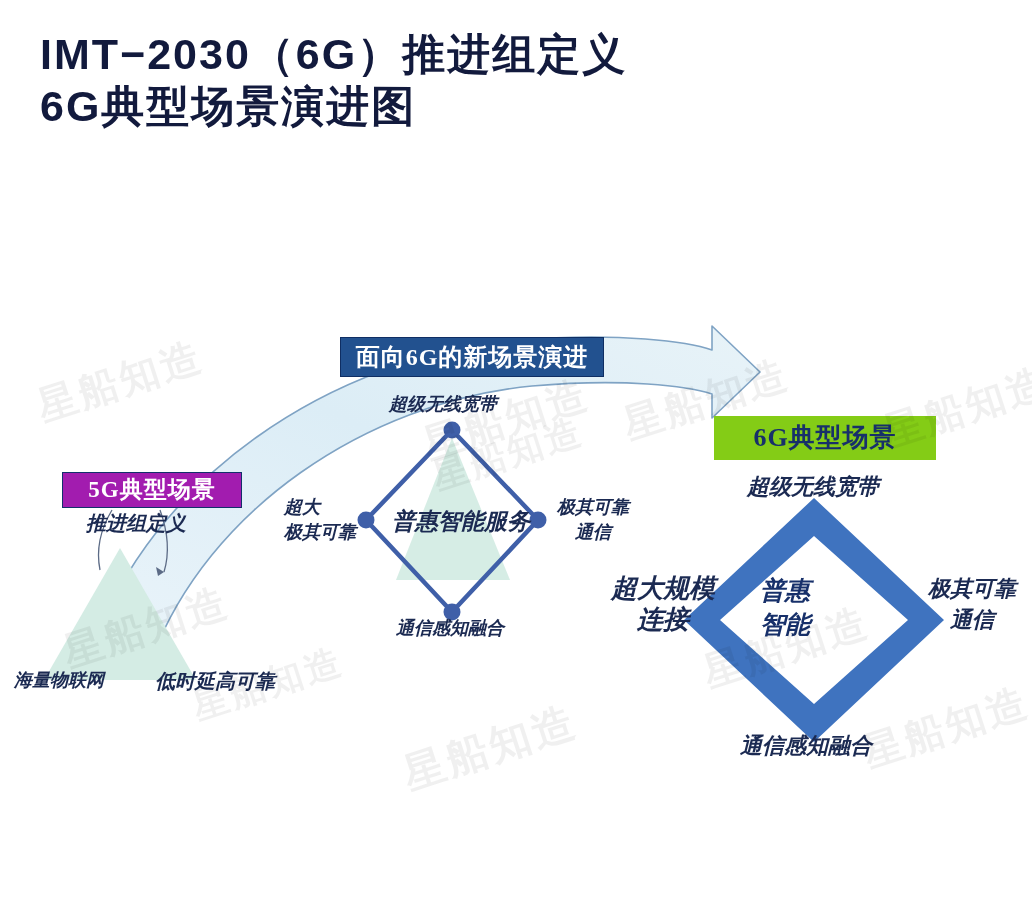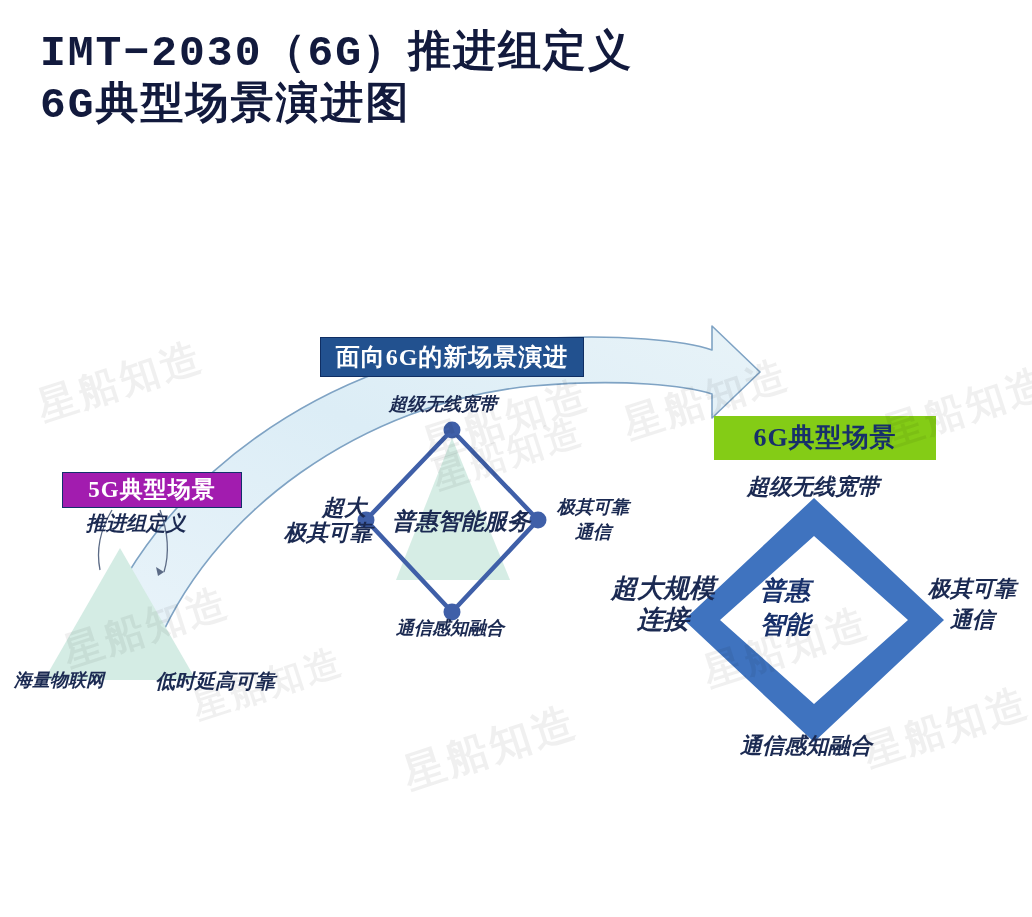--- a/index.html
+++ b/index.html
@@ -17,21 +17,21 @@
   }
 
   
   #title-block {
     position: absolute;
     left: 40px;
     top: 28px;
     width: 900px;
   }
   #title-block .tline {
-    font-family: Liberation Mono, monospace;
+    font-family: Liberation Sans, sans-serif;
     font-weight: bold;
     font-size: 43px;
     line-height: 52px;
     letter-spacing: 2px;
     color: #121a3d;
     white-space: nowrap;
   }
 
   
   #diagram {
@@ -68,21 +68,21 @@
   }
   #badge-5g {
     left: 62px; top: 292px;
     width: 178px; height: 34px; line-height: 34px;
     background: #a21caf;
     border: 1px solid #12306b;
     color: #ffffff;
     font-size: 23px;
   }
   #badge-evo {
-    left: 320px; top: 157px;
+    left: 340px; top: 157px;
     width: 262px; height: 38px; line-height: 38px;
     background: #22518f;
     border: 1px solid #0f2e63;
     color: #ffffff;
     font-size: 24px;
   }
   #badge-6g {
     left: 714px; top: 236px;
     width: 222px; height: 44px; line-height: 44px;
     background: #84cc16;
@@ -90,21 +90,21 @@
     font-size: 26px;
   }
 
   
   #t5-top    { left: 86px;  top: 330px; font-size: 20px; }
   #t5-bl     { left: 14px;  top: 488px; font-size: 18px; }
   #t5-br     { left: 155px; top: 488px; font-size: 20px; }
 
   
   #m-top     { left: 389px; top: 212px; font-size: 18px; }
-  #m-left    { left: 284px; top: 315px; font-size: 22px; line-height: 25px; text-align: right; width: 82px;}
+  #m-left    { left: 284px; top: 315px; font-size: 18px; line-height: 25px; text-align: left; width: 82px;}
   #m-right   { left: 552px; top: 315px; font-size: 18px; line-height: 25px; text-align: center; width: 82px;}
   #m-bottom  { left: 396px; top: 436px; font-size: 18px; }
   #m-center  { left: 392px; top: 326px; font-size: 23px; }
 
   
   #r-top     { left: 747px; top: 292px; font-size: 22px; }
   #r-left    { left: 605px; top: 393px; font-size: 26px; line-height: 31px; text-align: center; width: 116px;}
   #r-right   { left: 917px; top: 393px; font-size: 22px; line-height: 31px; text-align: center; width: 110px;}
   #r-bottom  { left: 740px; top: 551px; font-size: 22px; }
   #r-center  {

